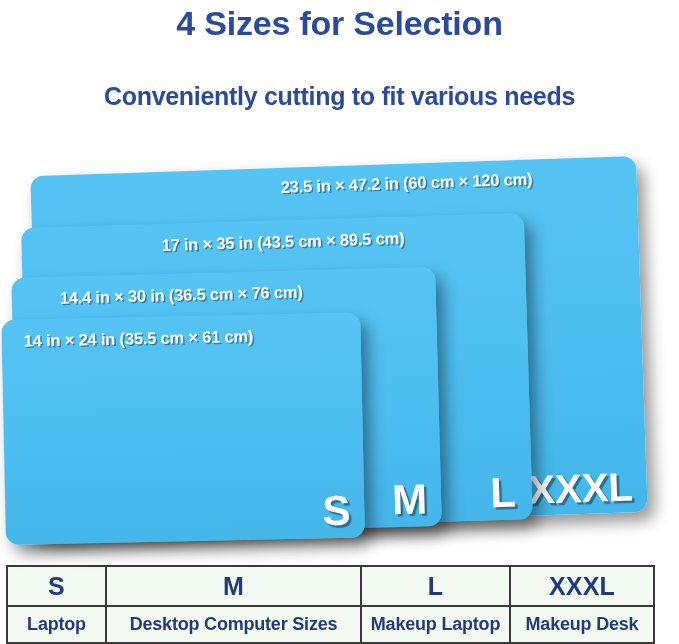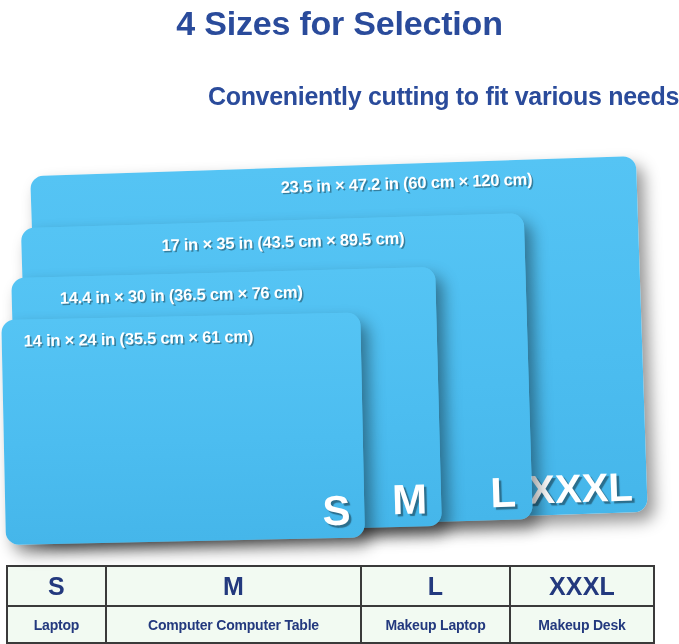--- a/index.html
+++ b/index.html
@@ -13,21 +13,21 @@
 
   
   .title {
     position:absolute; left:0; top:4px; width:679px;
     text-align:center;
     font-size:34px; font-weight:bold; letter-spacing:-0.2px;
     color:#2a4b9b;
   }
   .subtitle {
     position:absolute; left:0; top:82px; width:679px;
-    text-align:right;
+    text-align:center;
     font-size:25px; font-weight:bold; letter-spacing:-0.3px;
     color:#2a4b9b;
   }
 
   
   .mat-stage { position:absolute; left:0; top:0; width:679px; height:560px; }
   .mat {
     position:absolute;
     background:linear-gradient(180deg,#55c4f4 0%, #4cbdf0 55%, #45b6ea 100%);
     border-radius:13px;
@@ -84,21 +84,21 @@
     padding:0;
   }
   .size-table tr.head td {
     height:40px;
     font-size:25px;
     font-weight:bold;
     letter-spacing:0.2px;
   }
   .size-table tr.body td {
     height:37px;
-    font-size:14px;
+    font-size:18px;
     font-weight:bold;
     letter-spacing:-0.2px;
   }
   .col-s { width:99px; }
   .col-m { width:255px; }
   .col-l { width:149px; }
   .col-x { width:144px; }
 </style>
 </head>
 <body>
@@ -136,20 +136,20 @@
   <table class="size-table">
     <tbody>
         <tr class="head">
       <td class="col-s">S</td>
       <td class="col-m">M</td>
       <td class="col-l">L</td>
       <td class="col-x">XXXL</td>
     </tr>
     <tr class="body">
       <td class="col-s">Laptop</td>
-      <td class="col-m">Computer Computer Table</td>
+      <td class="col-m">Desktop Computer Sizes</td>
       <td class="col-l">Makeup Laptop</td>
       <td class="col-x">Makeup Desk</td>
     </tr>
   </tbody>
     </table>
 
 </div>
 
 </body></html>

